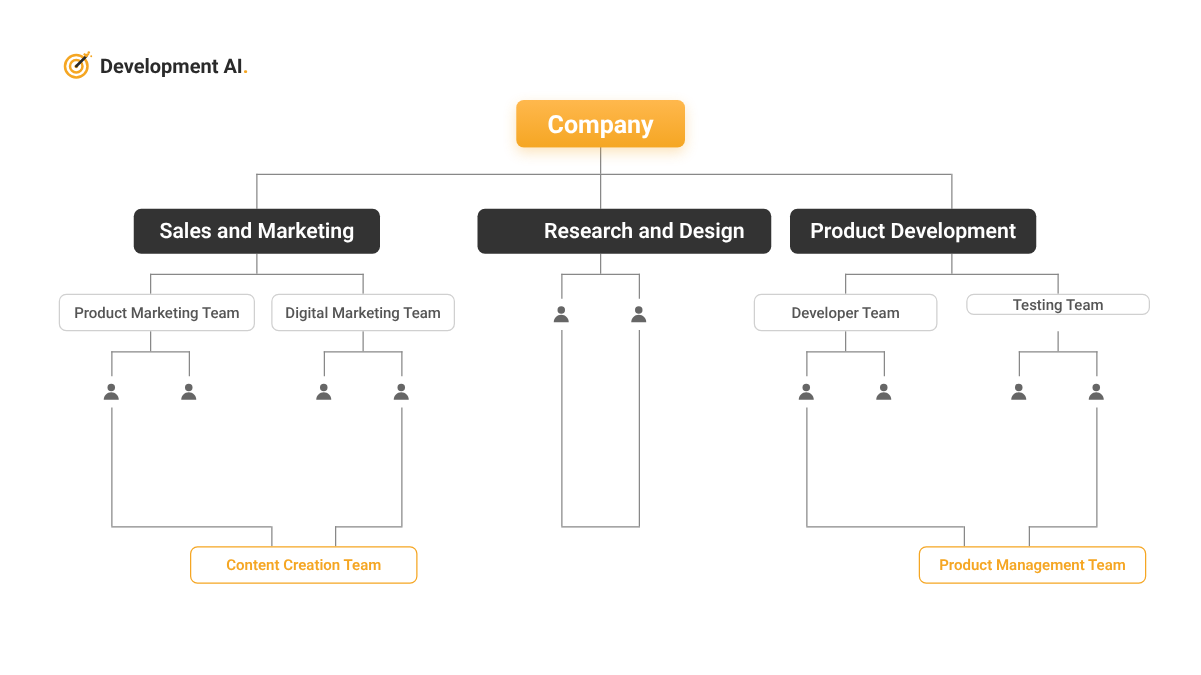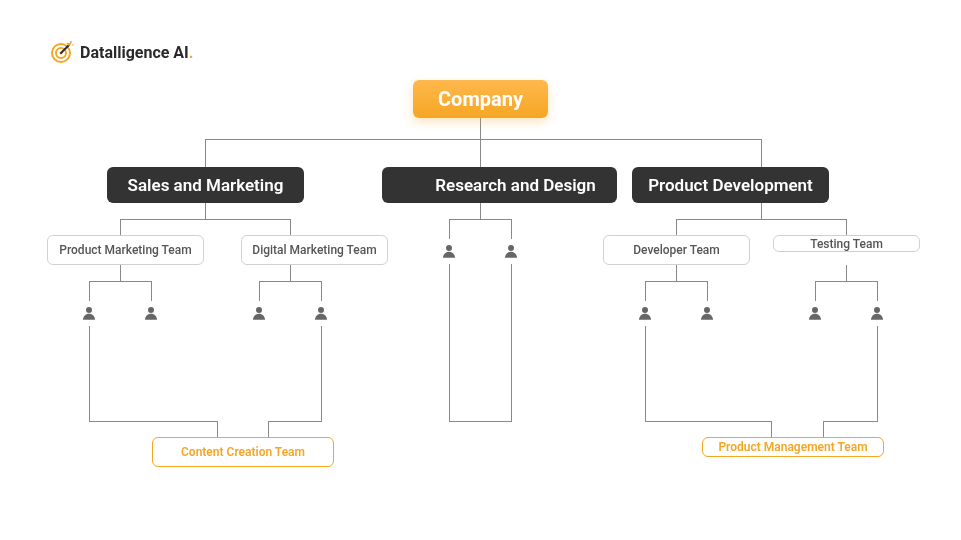--- a/index.html
+++ b/index.html
@@ -88,21 +88,21 @@
       <circle cx="11" cy="13" r="9" stroke="#F5A623" stroke-width="2"></circle>
       <circle cx="11" cy="13" r="5" stroke="#F5A623" stroke-width="2"></circle>
       <circle cx="11" cy="13" r="1.5" fill="#F5A623"></circle>
       <path d="M11 13 L19 5" stroke="#2a2a2a" stroke-width="2" stroke-linecap="round"></path>
       <path d="M17 3 L19 5 L21 3" stroke="#F5A623" stroke-width="1.5" fill="#F5A623"></path>
       <circle cx="21" cy="2" r="1" fill="#F5A623"></circle>
       <circle cx="23" cy="5" r="0.8" fill="#F5A623"></circle>
     </svg>
   </span>
   <span class="logo-text">
-    <span>Datalligence AI</span><span class="logo-dot">.</span>
+    <span>Development AI</span><span class="logo-dot">.</span>
   </span>
 </div>
 
 <div class="line" style="left:480px; top:117px; width:1px; height:22px;"></div>
 
 <div class="line" style="left:205px; top:139px; width:556px; height:1px;"></div>
 
 <div class="line" style="left:205px; top:139px; width:1px; height:28px;"></div>
 <div class="line" style="left:480px; top:139px; width:1px; height:28px;"></div>
 <div class="line" style="left:761px; top:139px; width:1px; height:28px;"></div>
@@ -160,26 +160,26 @@
 <div class="line" style="left:771px; top:421px; width:1px; height:16px;"></div>
 <div class="line" style="left:823px; top:421px; width:1px; height:16px;"></div>
 
 <div class="node node-company" style="left:413px; top:80px; width:135px; height:38px;">Company</div>
 
 <div class="node node-dept" style="left:107px; top:167px; width:197px; height:36px;">Sales and Marketing</div>
 <div class="node node-dept" style="left:382px; top:167px; width:235px; height:36px;padding-left:32px;">Research  and Design</div>
 <div class="node node-dept" style="left:632px; top:167px; width:197px; height:36px;">Product Development</div>
 
 <div class="node node-team" style="left:47px; top:235px; width:157px; height:30px;">Product Marketing Team</div>
-<div class="node node-team" style="left:217px; top:235px; width:147px; height:30px;margin-left:24px;">Digital Marketing Team</div>
+<div class="node node-team" style="left:217px; top:235px; width:147px; height:30px;">Digital Marketing Team</div>
 <div class="node node-team" style="left:603px; top:235px; width:147px; height:30px;">Developer Team</div>
 <div class="node node-team" style="left:773px; top:235px; width:147px; height:17px;">Testing Team</div>
 
 <div class="node node-bottom" style="left:152px; top:437px; width:182px; height:30px;">Content Creation Team</div>
-<div class="node node-bottom" style="left:702px; top:437px; width:182px; height:20px;">Product Management Team</div>
+<div class="node node-bottom" style="left:735px; top:437px; width:182px; height:30px;">Product Management Team</div>
 
 <div class="person" style="left:80px; top:304px;"><svg viewBox="0 0 24 24" fill="currentColor">
       <circle cx="12" cy="8" r="4"></circle>
       <path d="M4 21c0-4.4 3.6-8 8-8s8 3.6 8 8"></path>
     </svg></div>
 <div class="person" style="left:142px; top:304px;"><svg viewBox="0 0 24 24" fill="currentColor">
       <circle cx="12" cy="8" r="4"></circle>
       <path d="M4 21c0-4.4 3.6-8 8-8s8 3.6 8 8"></path>
     </svg></div>
 

